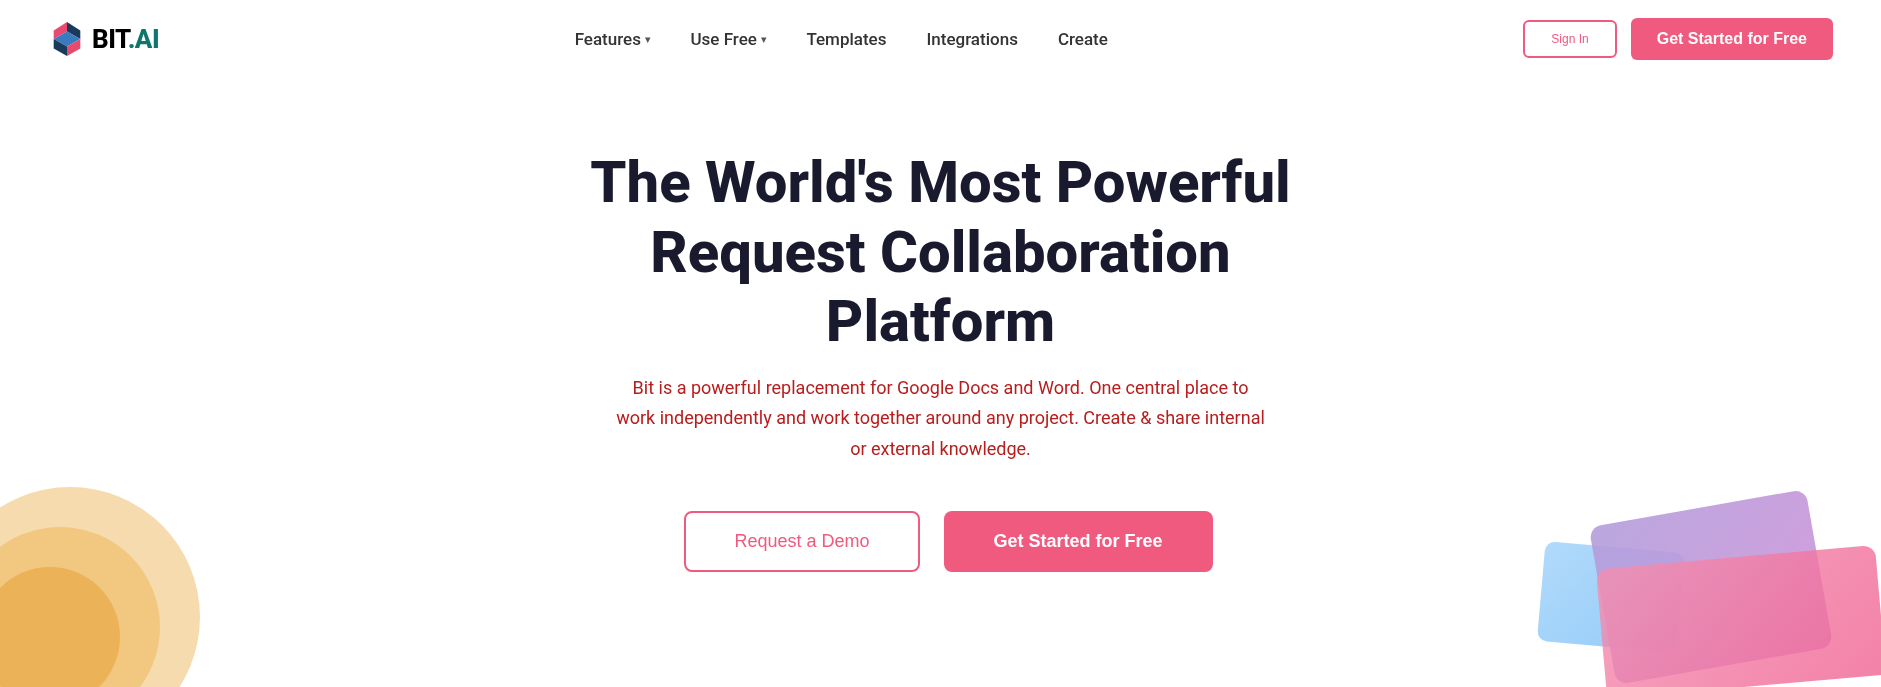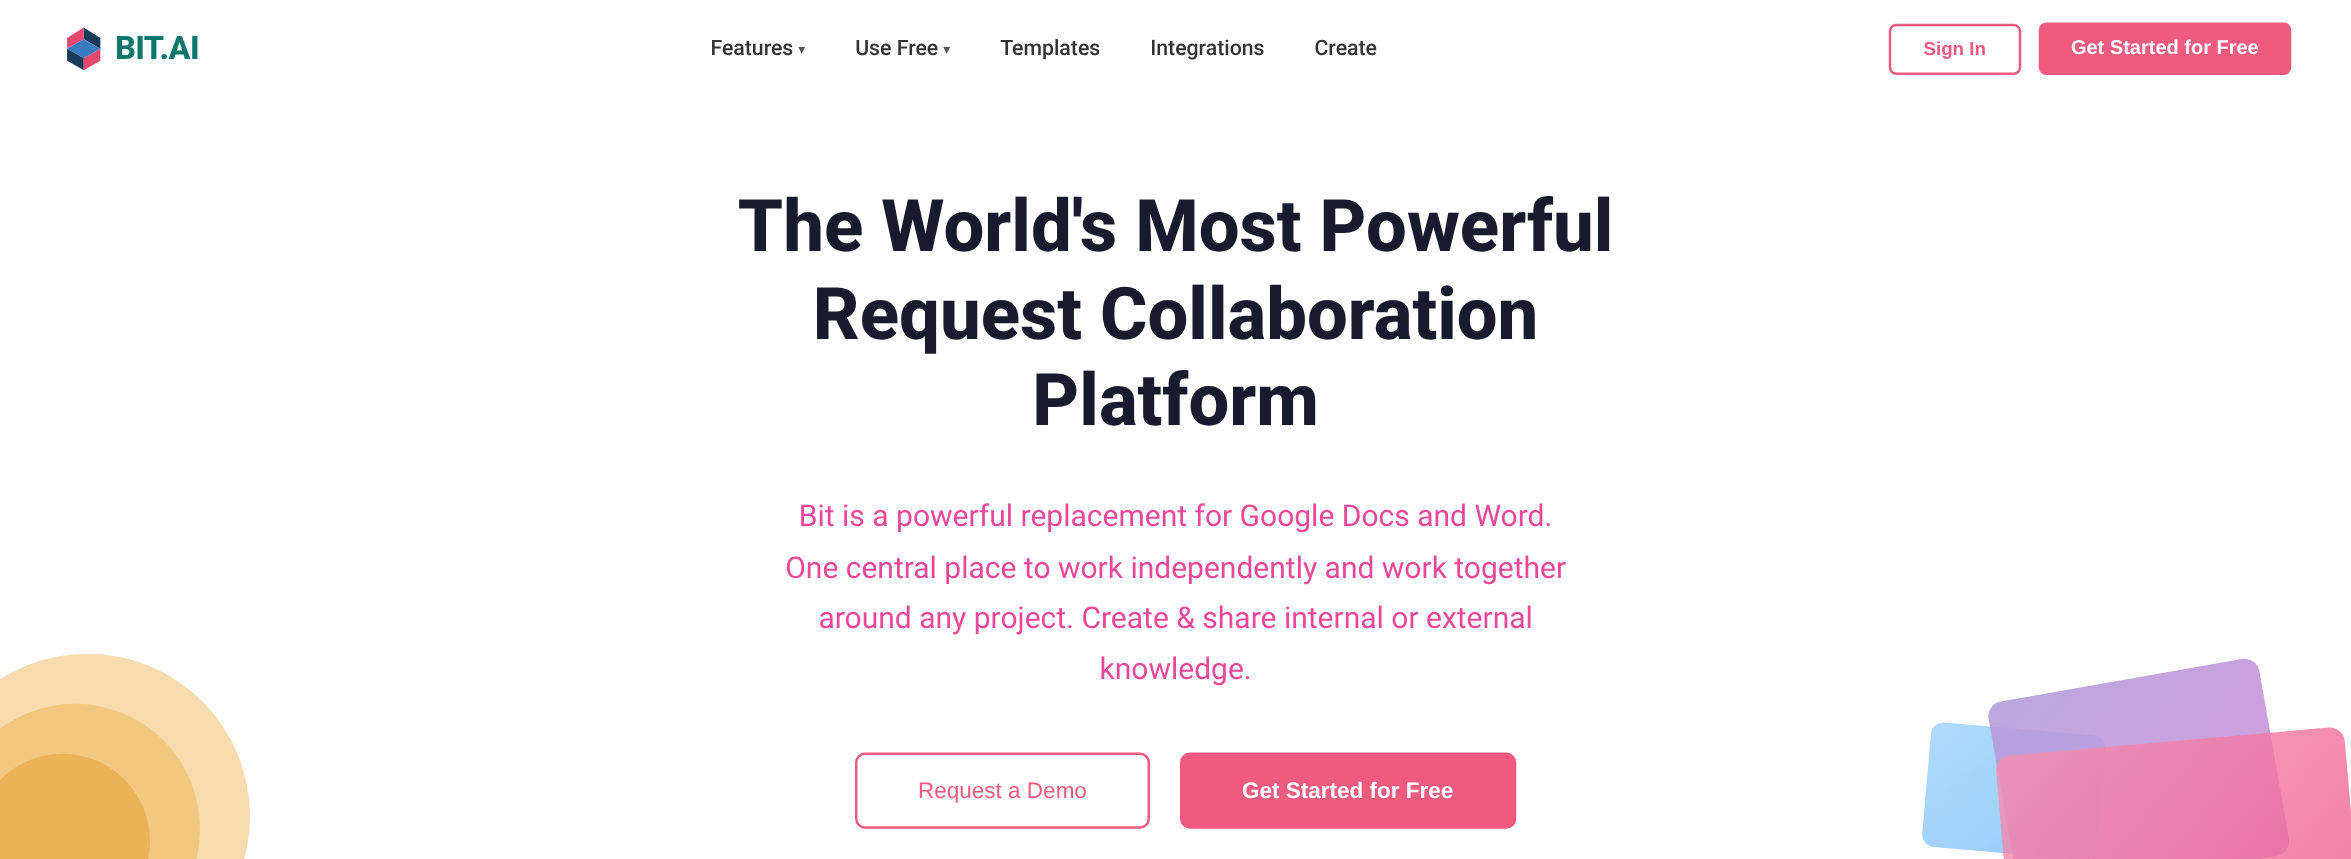--- a/index.html
+++ b/index.html
@@ -36,21 +36,21 @@
     }
 
     .logo-text {
       font-size: 26px;
       font-weight: 800;
       color: #0d1b2e;
       letter-spacing: -0.5px;
     }
 
     .logo-text span {
-      color: #0f766e;
+      color: #000000;
     }
 
     .nav-links {
       display: flex;
       align-items: center;
       gap: 40px;
       list-style: none;
     }
 
     .nav-links li a {
@@ -73,22 +73,22 @@
       align-items: center;
       gap: 14px;
     }
 
     .btn-signin {
       border: 2px solid #f05a7e;
       color: #f05a7e;
       background: transparent;
       padding: 10px 26px;
       border-radius: 6px;
-      font-size: 15px;
-      font-weight: 700;
+      font-size: 12px;
+      font-weight: 400;
       cursor: pointer;
     }
 
     .btn-get-started-nav {
       background: #f05a7e;
       color: #fff;
       border: none;
       padding: 12px 26px;
       border-radius: 6px;
       font-size: 16px;
@@ -106,26 +106,26 @@
       text-align: center;
       position: relative;
     }
 
     .hero h1 {
       font-size: 58px;
       font-weight: 800;
       color: #1a1a2e;
       line-height: 1.2;
       max-width: 780px;
-      margin-bottom: 36px;
+      margin-bottom: 16px;
     }
 
     .hero p {
-      font-size: 24px;
-      color: #ec4899;
+      font-size: 18px;
+      color: #b91c1c;
       max-width: 650px;
       line-height: 1.7;
       margin-bottom: 46px;
     }
 
     .hero-buttons {
       display: flex;
       gap: 24px;
       align-items: center;
     }

